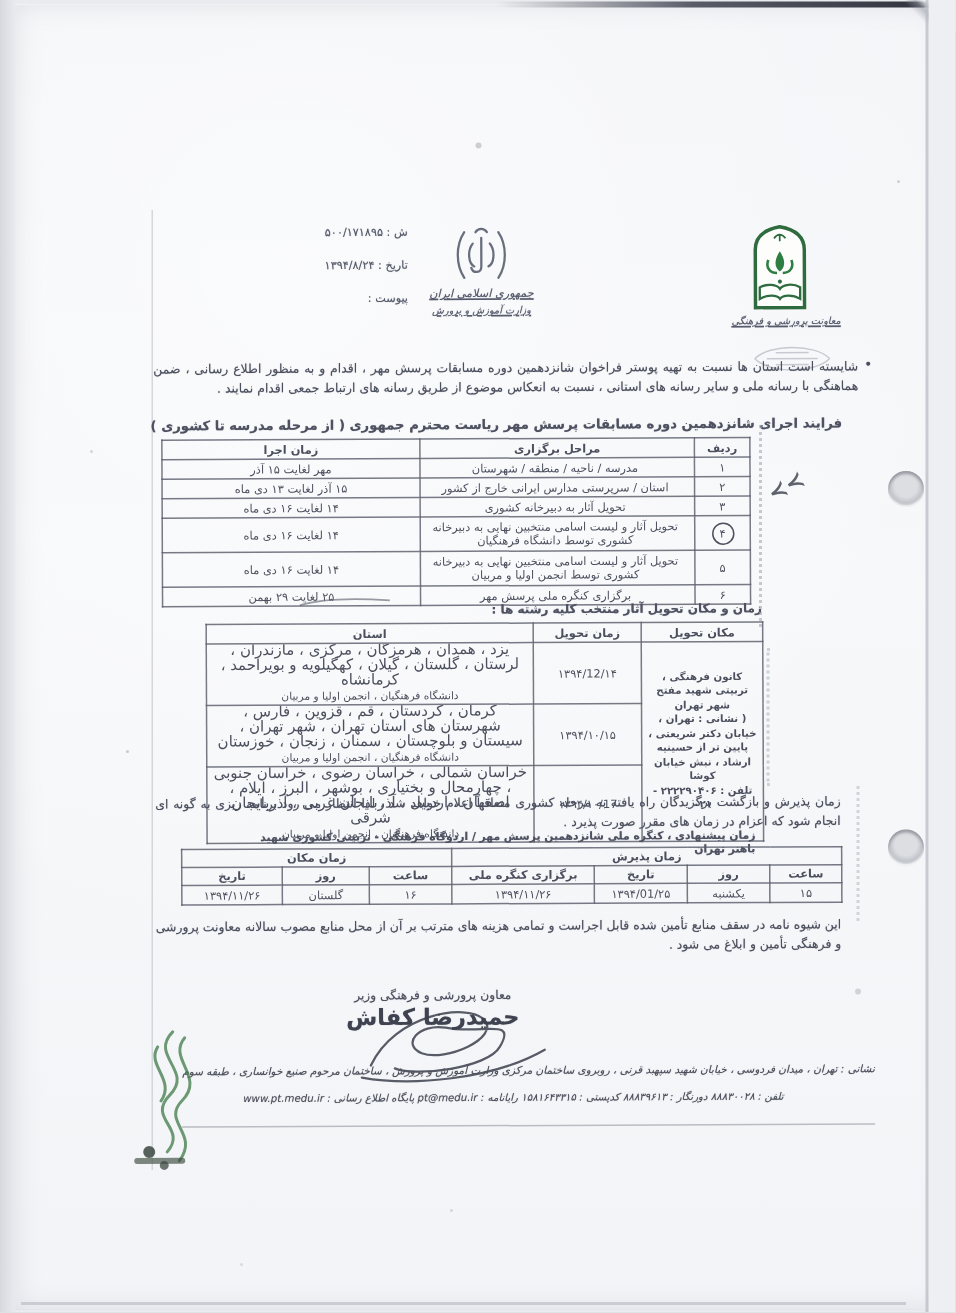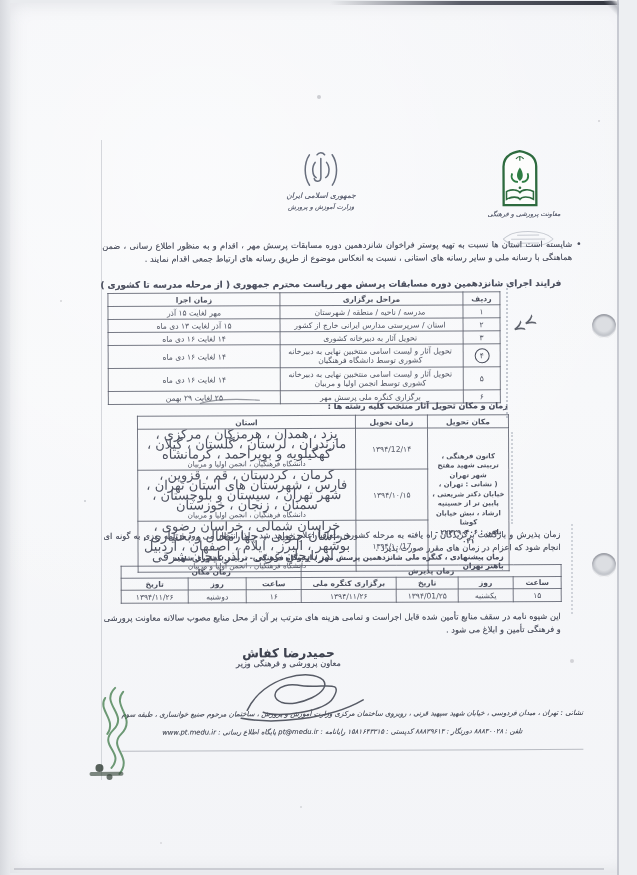--- a/index.html
+++ b/index.html
@@ -38,50 +38,63 @@
   #hole-top{left:592px;top:314px;}
   #hole-bottom{left:592px;top:553px;}
   .speck{position:absolute;left:0;top:0;width:2px;height:2px;border-radius:50%;background:#c4c6cb;
     box-shadow:318px 96px 0 1px #cdced2, 84px 500px 0 #c9cbd0, 571px 660px 0 1px #d2d3d7,
     300px 806px 0 #d5d6da, 160px 842px 0 #d8d9dc, 598px 120px 0 #d0d1d5, 60px 300px 0 #d4d5d9;}
   
   #tilt{position:absolute;inset:0;transform:rotate(-0.25deg);transform-origin:320px 430px;}
   .txt{position:absolute;direction:rtl;text-shadow:0 0 .6px rgba(77,81,96,.55);}
   
   .lh-row{height:22px;font-size:7.5px;white-space:nowrap;color:#565b6b;}
-  .center-cap{font-style:italic;text-align:center;color:#555a6c;}
+  .center-cap{font-style:italic;text-align:center;color:#555a6c;text-decoration:underline;}
   
   .para{font-size:8.3px;line-height:13px;text-align:justify;color:#4c505e;}
   .h-bold{font-weight:700;text-align:right;color:#42465า3;}
   
   table.t{border-collapse:collapse;table-layout:fixed;direction:rtl;position:absolute;}
   table.t th,table.t td{border:1px solid rgba(86,90,104,.8);padding:0 3px;text-align:center;
     font-weight:400;font-size:7.6px;color:#4c505e;overflow:hidden;}
   table.t th{font-weight:600;}
   .stage-cell{text-align:right;padding-right:6px !important;}
   .circle-no{display:inline-block;width:13px;height:13px;line-height:13px;border:1px solid #4c505e;border-radius:50%;}
   .loc-cell div{line-height:9.5px;font-size:6.8px;font-weight:bold;}
-  .prov{line-height:10px;font-size:13px;}
+  .prov{line-height:10px;font-size:10px;}
   .orgs{line-height:10px;font-size:7.1px;}
   
   .callig{font-style:italic;text-align:center;color:#4b4f5a;white-space:nowrap;}
   .rule{position:absolute;height:1px;background:#b9bcc3;}
   .mark{position:absolute;font-size:15px;font-weight:700;color:#454a55;opacity:.85;transform:rotate(-28deg);}
   svg{position:absolute;overflow:visible;}
 </style>
 </head>
 <body>
 
 <div id="scan">
   <div id="paper"></div>
   <div class="speck"></div>
   <div class="crease-v"></div>
 
   <div id="tilt">
 
+    <div class="txt" style="left:188px;top:150px;width:85px;">
+      <div class="lh-row">
+        <span>ش :</span>
+        <span>۵۰۰/۱۷۱۸۹۵</span>
+      </div>
+      <div class="lh-row">
+        <span>تاریخ :</span>
+        <span>۱۳۹۴/۸/۲۴</span>
+      </div>
+      <div class="lh-row">
+        <span>پیوست :</span>
+      </div>
+    </div>
 
     <svg style="left:303px;top:148px;" width="38" height="44" viewBox="0 0 40 46">
       <g fill="none" stroke="#596070" stroke-width="1.6" stroke-linecap="round" opacity=".9">
         <path d="M8,7 C2,16 2,30 8,39"></path>
         <path d="M32,7 C38,16 38,30 32,39"></path>
         <path d="M20,11 V31 C20,36 14,36 13,32"></path>
         <path d="M14,15 C10,20 11,29 15,31"></path>
         <path d="M26,15 C30,20 29,29 25,31"></path>
         <path d="M16,7 C18,4 22,4 24,7"></path>
       </g>
@@ -230,29 +243,29 @@
         <th>ساعت</th>
         <th>روز</th>
         <th>تاریخ</th>
       </tr>
       <tr style="height:13px">
         <td>۱۵</td>
         <td>یکشنبه</td>
         <td>۱۳۹۴/01/۲۵</td>
         <td>۱۳۹۴/۱۱/۲۶</td>
         <td>۱۶</td>
-        <td>دوشنبه</td>
+        <td>گلستان</td>
         <td>۱۳۹۴/۱۱/۲۶</td>
       </tr>
     </tbody>
       </table>
 
     <div class="txt para" style="left:103px;top:611px;width:457px;">این شیوه نامه در سقف منابع تأمین شده قابل اجراست و تمامی هزینه های مترتب بر آن از محل منابع مصوب سالانه معاونت پرورشی و فرهنگی تأمین و ابلاغ می شود .</div>
 
-    <div class="txt" style="left:205px;top:646px;width:165px;text-align:center;font-weight:700;font-size:12px;color:#3f4350;">حمیدرضا کفاش</div>
+    <div class="txt" style="left:205px;top:669px;width:165px;text-align:center;font-weight:700;font-size:15px;color:#3f4350;">حمیدرضا کفاش</div>
     <div class="txt" style="left:195px;top:658px;width:185px;text-align:center;font-size:8.2px;">معاون پرورشی و فرهنگی وزیر</div>
     <svg style="left:232px;top:666px;" width="140" height="58" viewBox="0 0 140 58" opacity=".85">
       <g fill="none" stroke="#3c414d" stroke-width="1.5" stroke-linecap="round">
         <path d="M14,44 C30,10 78,2 90,14 C100,26 64,42 48,36 C34,30 46,16 64,19 C88,24 112,12 100,32 C92,46 44,52 30,46"></path>
         <path d="M8,52 C40,58 95,54 130,34"></path>
       </g>
     </svg>
 
     <div class="txt callig" style="left:130px;top:710px;width:452px;font-size:7px;">نشانی : تهران ، میدان فردوسی ، خیابان شهید سپهبد قرنی ، روبروی ساختمان مرکزی وزارت آموزش و پرورش ، ساختمان مرحوم صنیع خوانساری ، طبقه سوم</div>
     <div class="txt callig" style="left:118px;top:728px;width:446px;font-size:6.8px;">تلفن : ۸۸۸۳۰۰۲۸ دورنگار : ۸۸۸۳۹۶۱۳ کدپستی : ۱۵۸۱۶۴۳۳۱۵ رایانامه : pt@medu.ir پایگاه اطلاع رسانی : www.pt.medu.ir</div>

